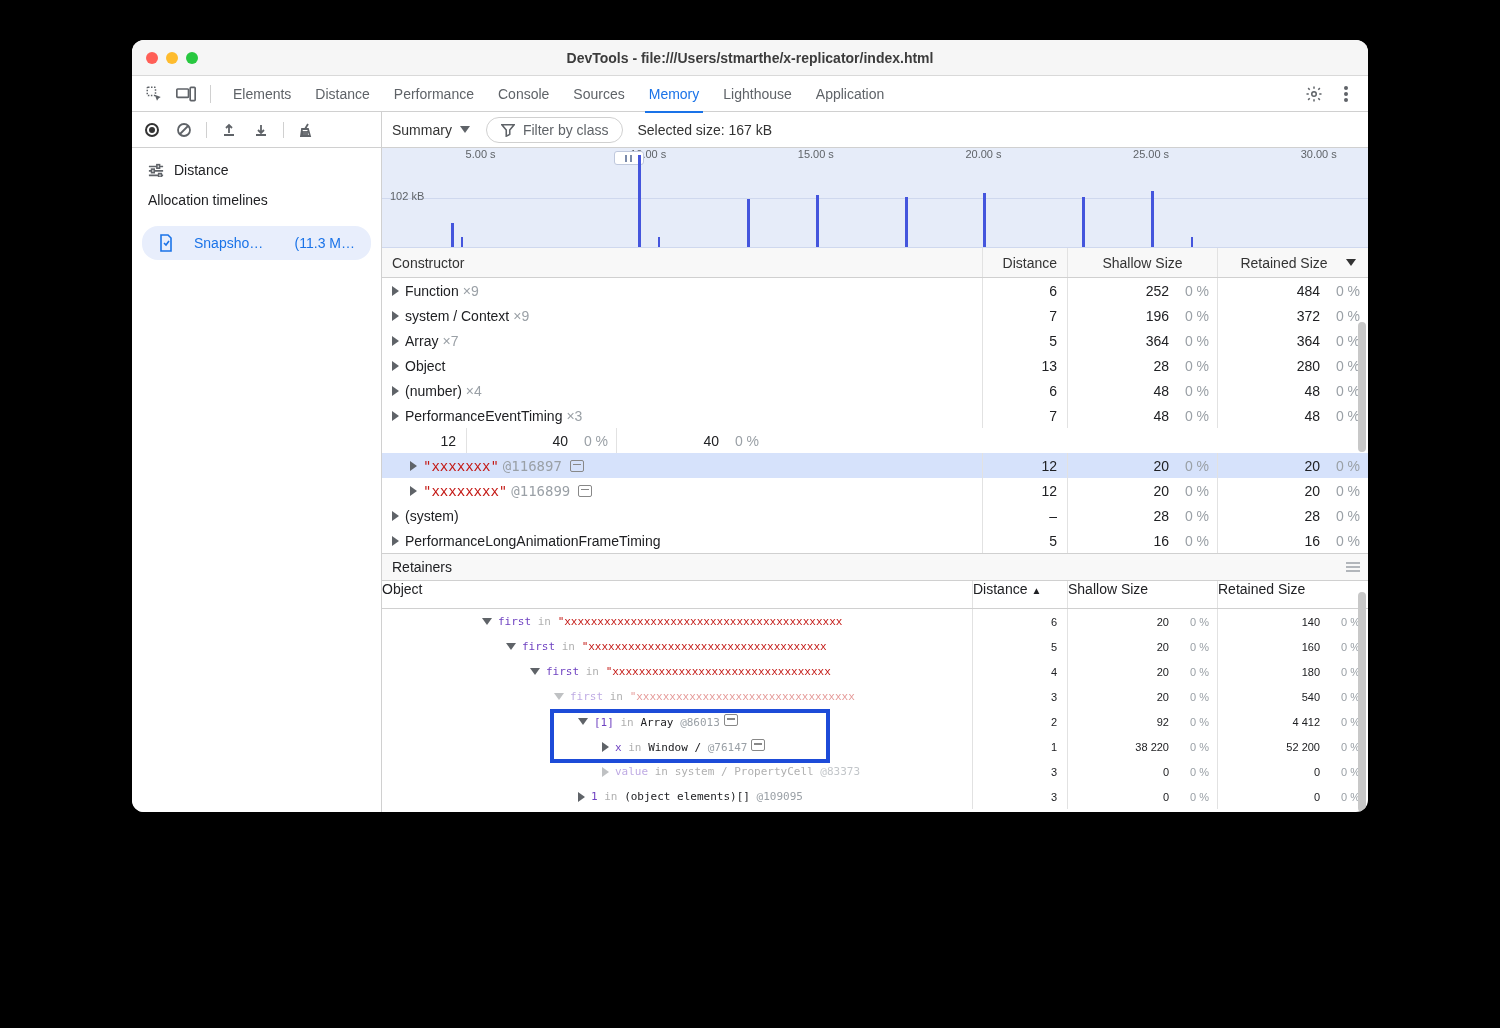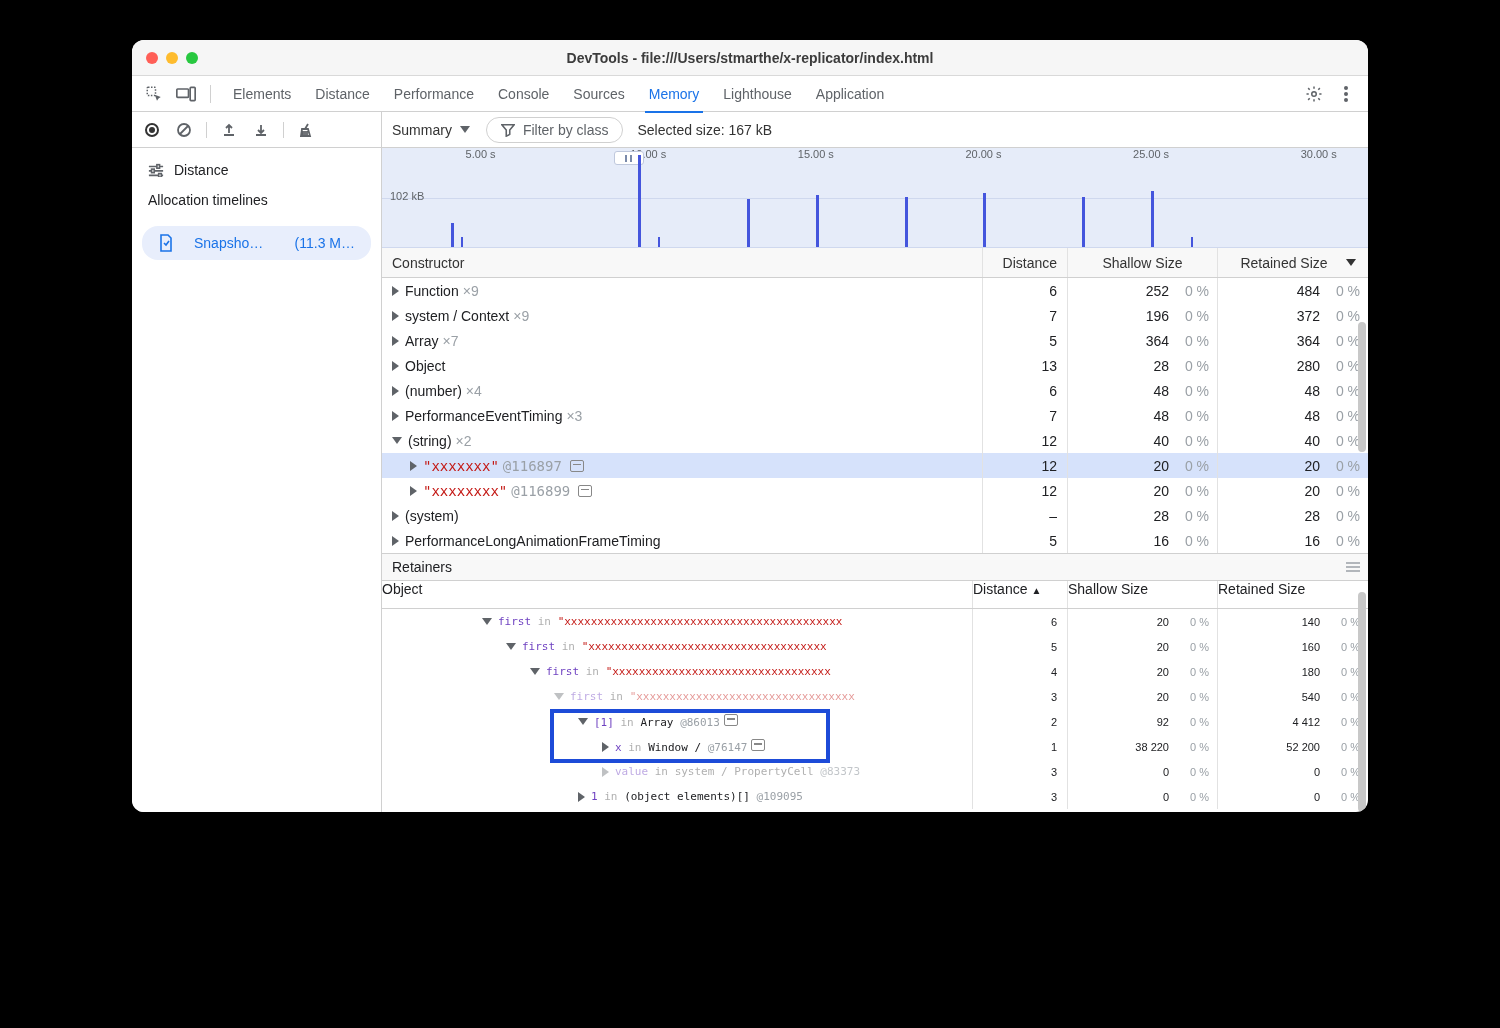--- a/index.html
+++ b/index.html
@@ -358,25 +358,20 @@
             <div class="sz">
               <span class="num">48</span>
               <span class="pct">0 %</span>
             </div>
             <div class="sz last">
               <span class="num">48</span>
               <span class="pct">0 %</span>
             </div>
           </div>
           <div class="row">
-            <div class="c-constructor" style="padding-left: 10px;">
-              <span class="tri down"></span>
-              <span>(string)</span>
-              <span class="cnt"> ×2</span>
-            </div>
             <div class="c-distance">12</div>
             <div class="sz">
               <span class="num">40</span>
               <span class="pct">0 %</span>
             </div>
             <div class="sz last">
               <span class="num">40</span>
               <span class="pct">0 %</span>
             </div>
           </div>

